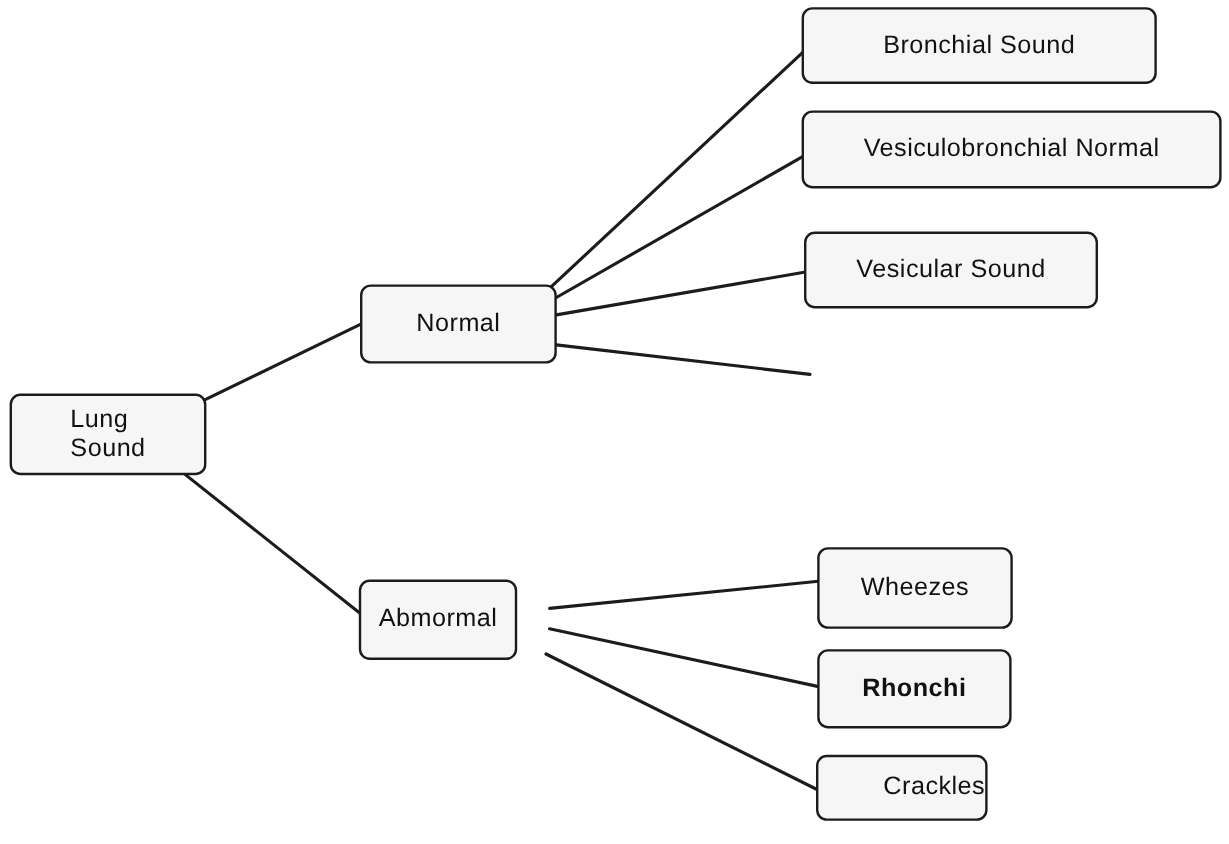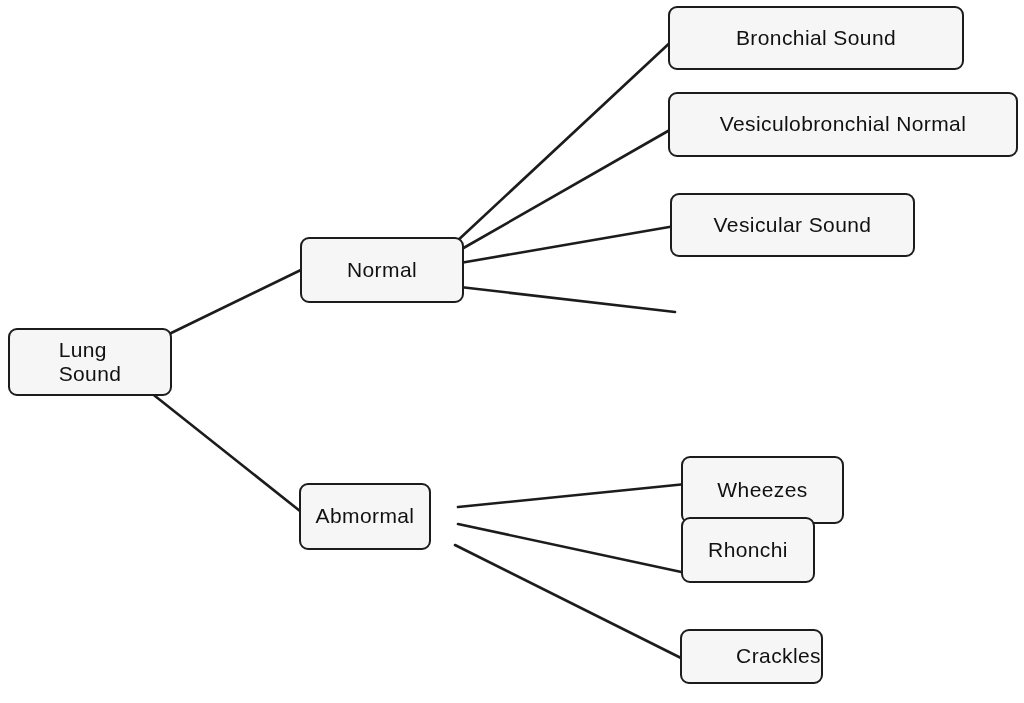--- a/index.html
+++ b/index.html
@@ -40,21 +40,21 @@
   .node .label.label-left { text-align: left; }
 
   .n-lung              { left: 8px;   top: 328px; width: 164px; height: 68px; }
   .n-normal            { left: 300px; top: 237px; width: 164px; height: 66px; }
   .n-abmormal          { left: 299px; top: 483px; width: 132px; height: 67px; }
   .n-bronchial         { left: 668px; top: 6px;   width: 296px; height: 64px; }
   .n-vesiculobronchial { left: 668px; top: 92px;  width: 350px; height: 65px; }
   .n-vesicular         { left: 670px; top: 193px; width: 245px; height: 64px; }
   .n-tracheal          { left: 670px; top: 278px; width: 245px; height: 65px; }
   .n-wheezes           { left: 681px; top: 456px; width: 163px; height: 68px; }
-  .n-rhonchi           { left: 681px; top: 517px; width: 134px; height: 66px; }
+  .n-rhonchi           { left: 681px; top: 541px; width: 162px; height: 66px; font-weight: bold; }
   .n-crackles          { left: 680px; top: 629px; width: 143px; height: 55px; justify-content: flex-end; }
 </style>
 </head>
 <body>
 
 <div id="figure">
 
   <svg id="edges-layer" viewBox="0 0 1024 703" xmlns="http://www.w3.org/2000/svg">
     <line x1="165" y1="336" x2="305" y2="268"></line>
     <line x1="150" y1="392" x2="305" y2="515"></line>

